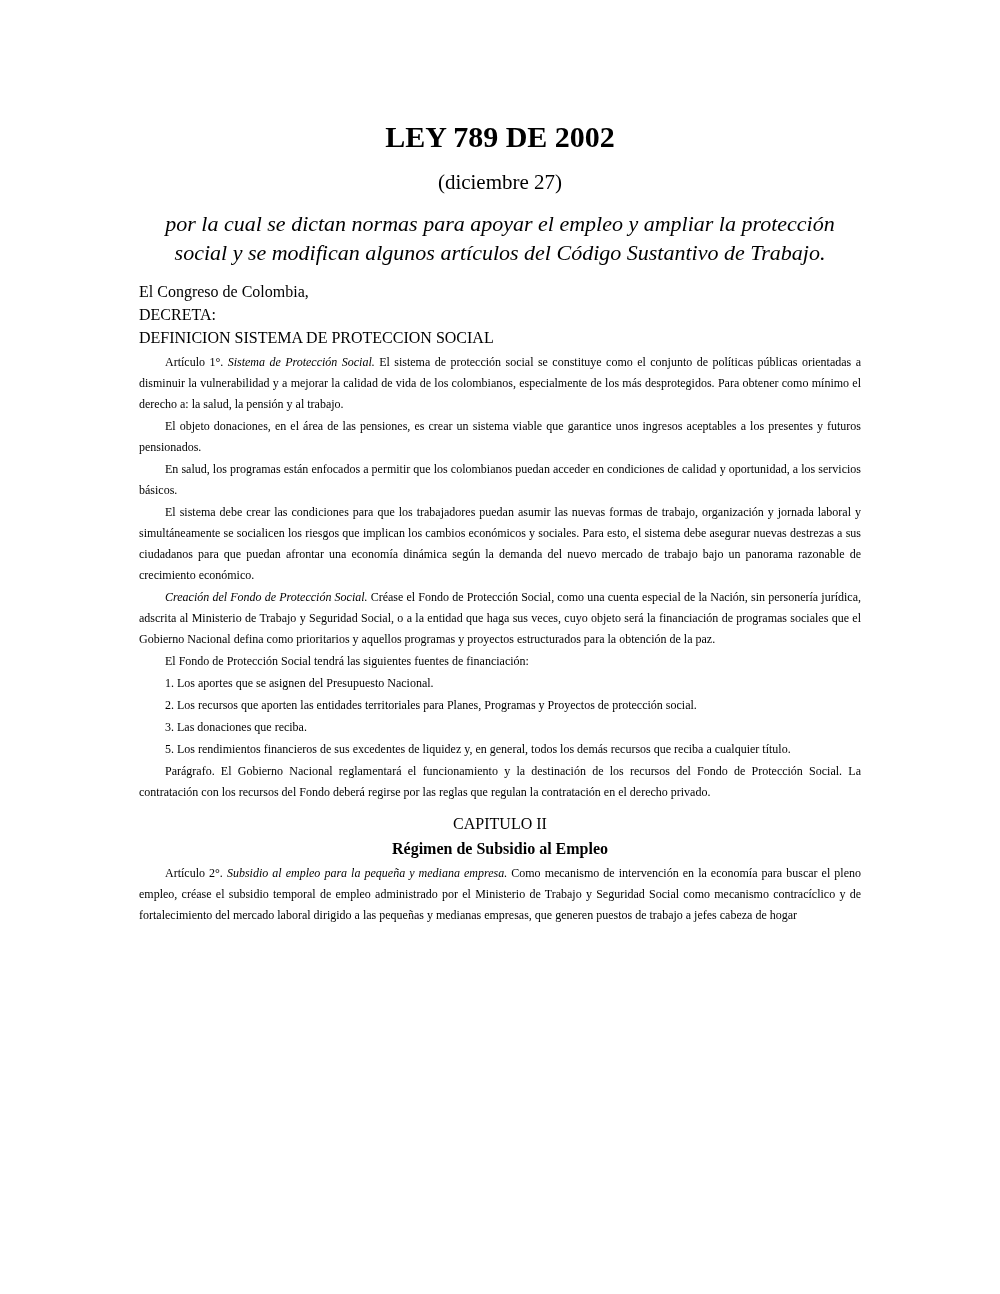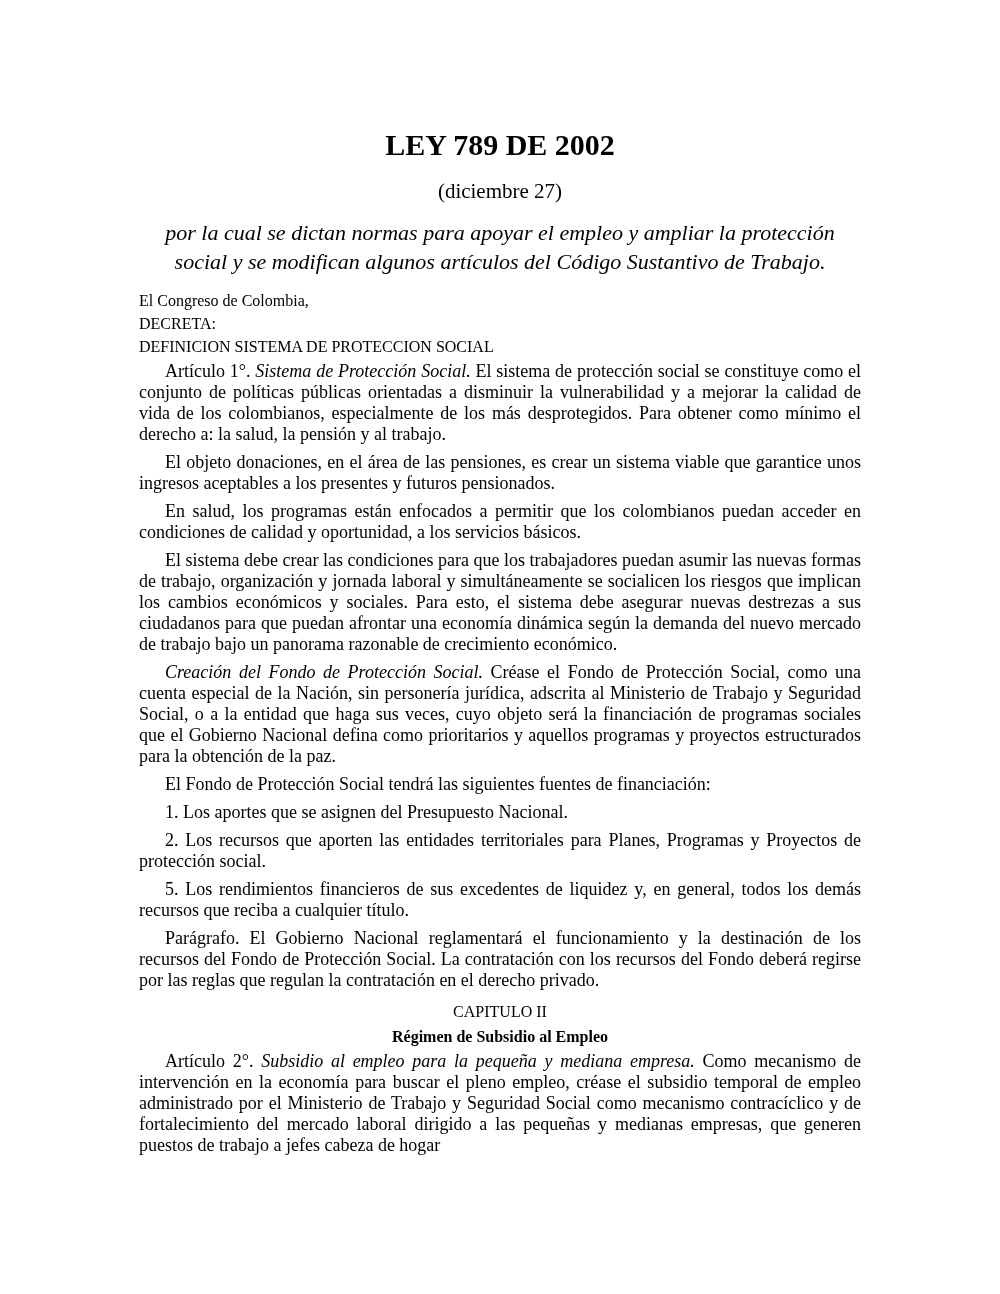--- a/index.html
+++ b/index.html
@@ -13,21 +13,21 @@
     height: 1294px;
     margin: 0 auto;
     background: #ffffff;
     color: #000000;
     font-family: "Liberation Serif", "DejaVu Serif", serif;
     overflow: hidden;
     box-sizing: border-box;
     padding: 112px 139px 40px 139px;
   }
   .page-title {
-    margin: 16px;
+    margin: 8px;
     text-align: center;
     font-size: 30px;
     font-weight: bold;
     line-height: 1.15;
   }
   .date-line {
     margin: 15px 0 0 0;
     text-align: center;
     font-size: 21px;
     line-height: 1.2;
@@ -41,22 +41,22 @@
     line-height: 29px;
   }
   .center-line {
     margin: 0;
     font-size: 16px;
     line-height: 23px;
     font-weight: normal;
   }
   .center-line.first-after-subtitle { margin-top: 13px; }
   .body-par {
-    margin: 7px 0;
-    font-size: 18px;
+    margin: 1px 0;
+    font-size: 12px;
     line-height: 21px;
     text-align: justify;
     text-indent: 26px;
   }
   .italic { font-style: italic; }
   .chapter-heading {
     margin: 9px 0 0 0;
     text-align: center;
     font-size: 16px;
     line-height: 23px;
@@ -95,20 +95,21 @@
   <p class="body-par">En salud, los programas están enfocados a permitir que los colombianos puedan acceder en condiciones de calidad y oportunidad, a los servicios básicos.</p>
 
   <p class="body-par">El sistema debe crear las condiciones para que los trabajadores puedan asumir las nuevas formas de trabajo, organización y jornada laboral y simultáneamente se socialicen los riesgos que implican los cambios económicos y sociales. Para esto, el sistema debe asegurar nuevas destrezas a sus ciudadanos para que puedan afrontar una economía dinámica según la demanda del nuevo mercado de trabajo bajo un panorama razonable de crecimiento económico.</p>
 
   <p class="body-par"><span class="italic">Creación del Fondo de Protección Social.</span><span> Créase el Fondo de Protección Social, como una cuenta especial de la Nación, sin personería jurídica, adscrita al Ministerio de Trabajo y Seguridad Social, o a la entidad que haga sus veces, cuyo objeto será la financiación de programas sociales que el Gobierno Nacional defina como prioritarios y aquellos programas y proyectos estructurados para la obtención de la paz.</span></p>
 
   <p class="body-par">El Fondo de Protección Social tendrá las siguientes fuentes de financiación:</p>
 
   <p class="body-par">1. Los aportes que se asignen del Presupuesto Nacional.</p>
   <p class="body-par">2. Los recursos que aporten las entidades territoriales para Planes, Programas y Proyectos de protección social.</p>
+  <p class="body-par">3. Las donaciones que reciba.</p>
   <p class="body-par">5. Los rendimientos financieros de sus excedentes de liquidez y, en general, todos los demás recursos que reciba a cualquier título.</p>
 
   <p class="body-par">Parágrafo. El Gobierno Nacional reglamentará el funcionamiento y la destinación de los recursos del Fondo de Protección Social. La contratación con los recursos del Fondo deberá regirse por las reglas que regulan la contratación en el derecho privado.</p>
 
   <p class="chapter-heading">CAPITULO II</p>
 
   <p class="chapter-subheading">Régimen de Subsidio al Empleo</p>
 
   <p class="body-par after-heading"><span>Artículo 2°. </span><span class="italic">Subsidio al empleo para la pequeña y mediana empresa.</span><span> Como mecanismo de intervención en la economía para buscar el pleno empleo, créase el subsidio temporal de empleo administrado por el Ministerio de Trabajo y Seguridad Social como mecanismo contracíclico y de fortalecimiento del mercado laboral dirigido a las pequeñas y medianas empresas, que generen puestos de trabajo a jefes cabeza de hogar</span></p>
 

